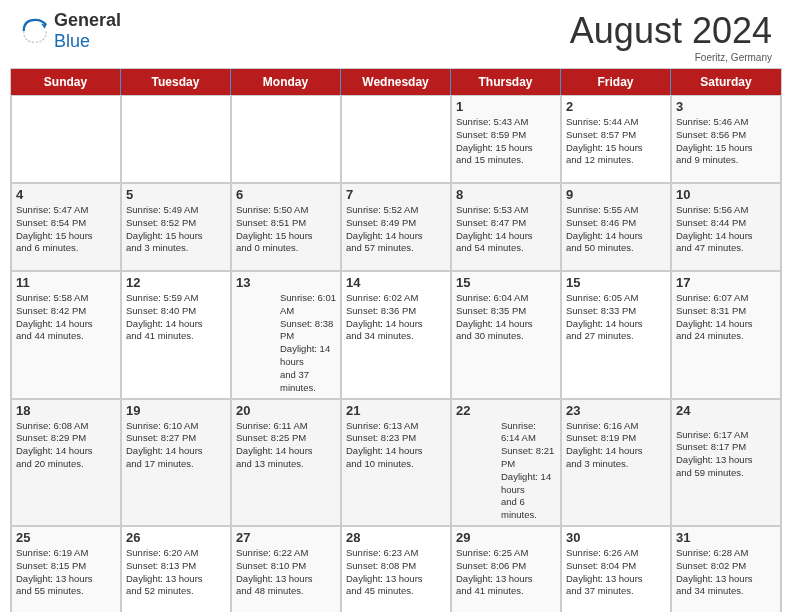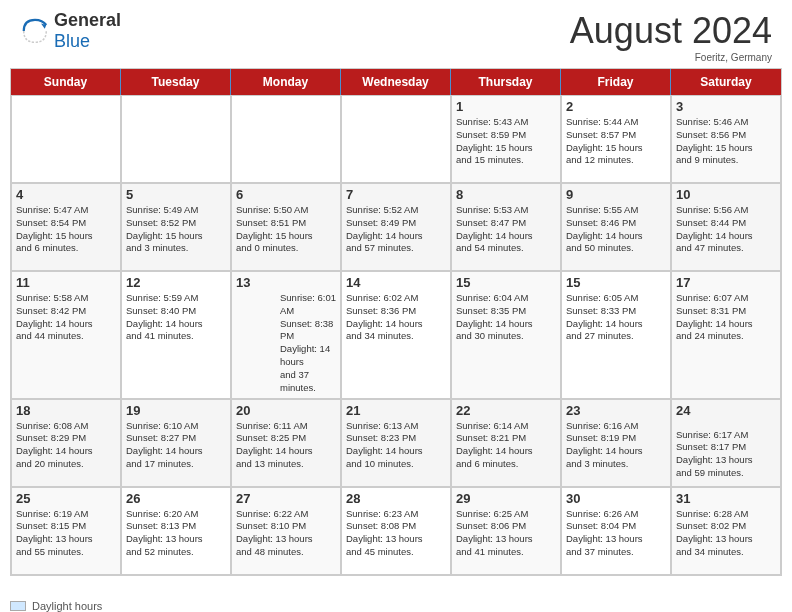--- a/index.html
+++ b/index.html
@@ -223,21 +223,21 @@
           </div>
           <div class="cell">
             <span class="cell-number">21</span>
             <div class="cell-info" style="white-space: pre-line;">Sunrise: 6:13 AM
 Sunset: 8:23 PM
 Daylight: 14 hours
 and 10 minutes.</div>
           </div>
           <div class="cell">
             <span class="cell-number">22</span>
-            <div class="cell-info" style="white-space: pre-line;">Sunrise: 6:14 AM
+            <div class="cell-info" style="white-space: pre-line; margin-left: 45px;">Sunrise: 6:14 AM
 Sunset: 8:21 PM
 Daylight: 14 hours
 and 6 minutes.</div>
           </div>
           <div class="cell">
             <span class="cell-number">23</span>
             <div class="cell-info" style="white-space: pre-line;">Sunrise: 6:16 AM
 Sunset: 8:19 PM
 Daylight: 14 hours
 and 3 minutes.</div>

